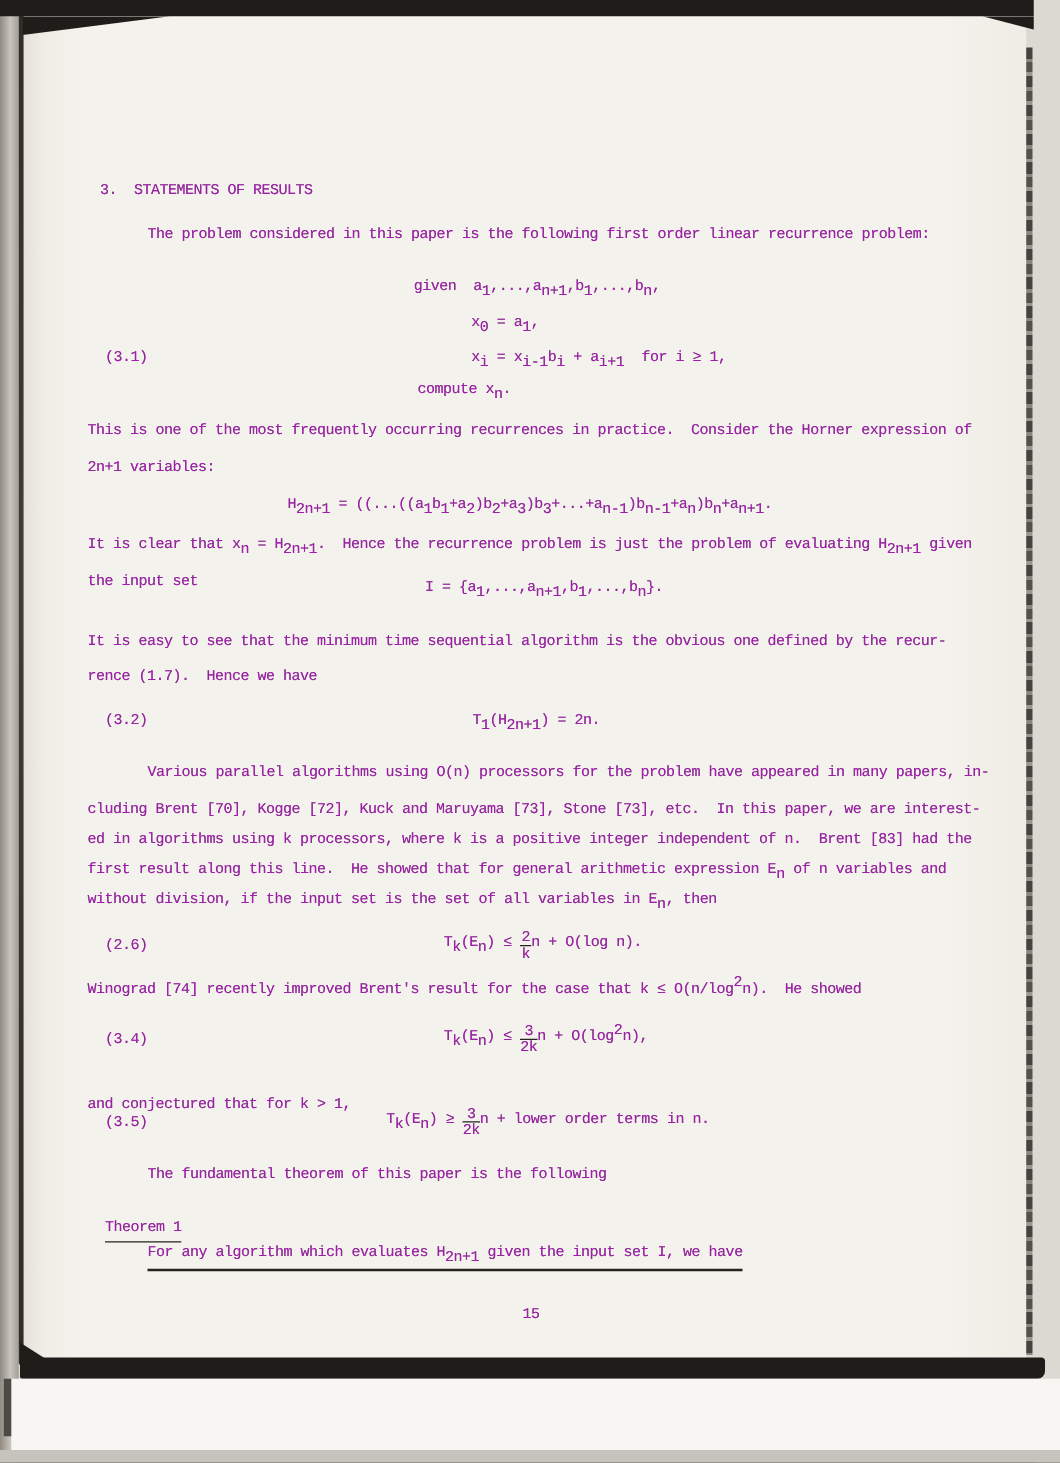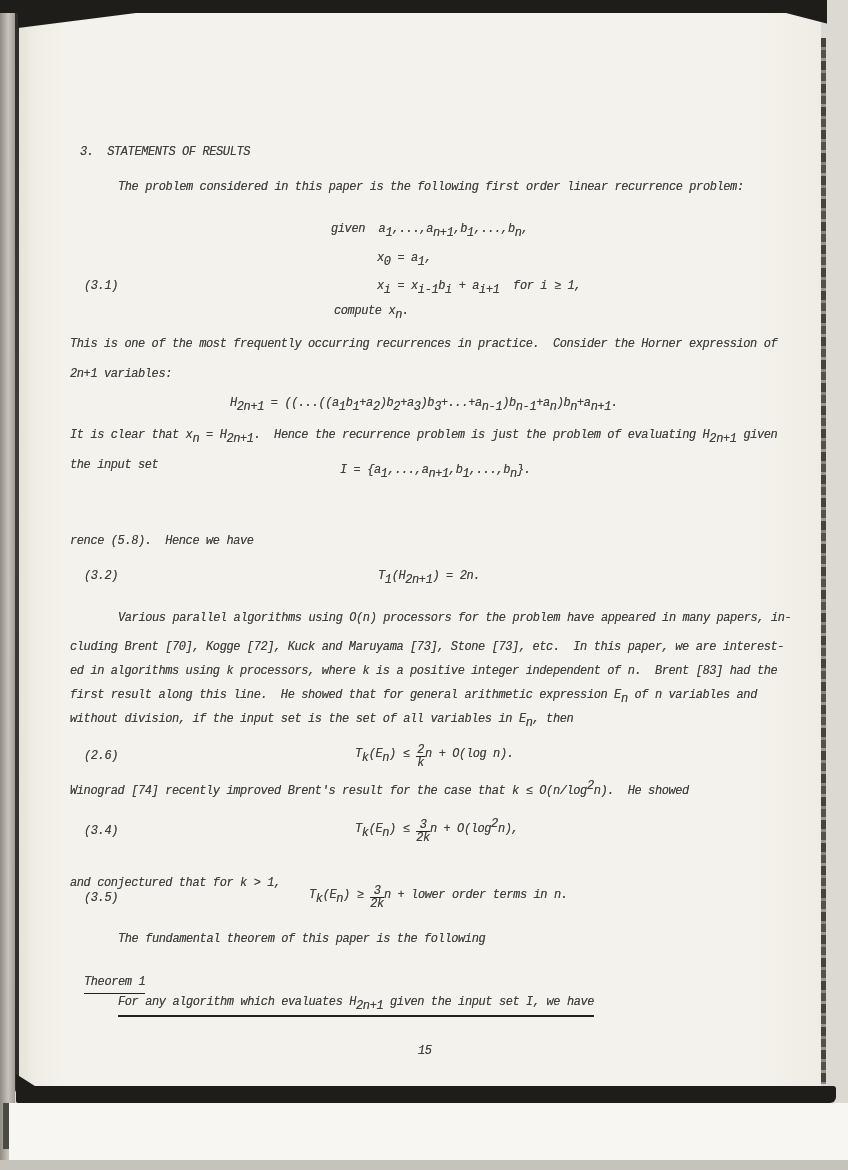--- a/index.html
+++ b/index.html
@@ -33,23 +33,22 @@
   .bottom-paper{position:absolute;left:9px;top:1103px;width:839px;height:57px;background:#f7f6f2;}
   .bottom-left-line{position:absolute;left:3px;top:1103px;width:6px;height:46px;background:#4c4a45;}
   .bottom-strip{position:absolute;left:0;top:1160px;width:848px;height:10px;background:#c6c3bd;}
   
   .line{
     position:absolute;
     white-space:pre;
     font-size:12px;
     line-height:15px;
     letter-spacing:-0.4px;
-    color:#404040;
+    color:#a21caf;
     text-shadow:0 0 0.5px rgba(37,35,31,.55);
-    font-style:italic;
   }
   .tsub{position:relative;top:4px;}
   .tsup{position:relative;top:-5px;}
   .frac{display:inline-block;vertical-align:-9px;text-align:center;line-height:12px;}
   .fnum{display:block;border-bottom:1px solid #25231f;padding:0 1px;}
   .fden{display:block;}
   .u1{border-bottom:1.5px solid #25231f;padding-bottom:3px;}
   .u2{border-bottom:2px solid #25231f;padding-bottom:5px;}
 </style>
 </head>
@@ -83,21 +82,22 @@
 
   <div class="line" style="left:70px;top:337px">This is one of the most frequently occurring recurrences in practice.  Consider the Horner expression of</div>
   <div class="line" style="left:70px;top:367px">2n+1 variables:</div>
 
   <div class="line" style="left:230px;top:396px">H<span class="tsub">2n+1</span> = ((...((a<span class="tsub">1</span>b<span class="tsub">1</span>+a<span class="tsub">2</span>)b<span class="tsub">2</span>+a<span class="tsub">3</span>)b<span class="tsub">3</span>+...+a<span class="tsub">n-1</span>)b<span class="tsub">n-1</span>+a<span class="tsub">n</span>)b<span class="tsub">n</span>+a<span class="tsub">n+1</span>.</div>
 
   <div class="line" style="left:70px;top:428px">It is clear that x<span class="tsub">n</span> = H<span class="tsub">2n+1</span>.  Hence the recurrence problem is just the problem of evaluating H<span class="tsub">2n+1</span> given</div>
   <div class="line" style="left:70px;top:458px">the input set</div>
   <div class="line" style="left:340px;top:463px">I = {a<span class="tsub">1</span>,...,a<span class="tsub">n+1</span>,b<span class="tsub">1</span>,...,b<span class="tsub">n</span>}.</div>
 
-  <div class="line" style="left:70px;top:534px">rence (5.8).  Hence we have</div>
+  <div class="line" style="left:70px;top:506px">It is easy to see that the minimum time sequential algorithm is the obvious one defined by the recur-</div>
+  <div class="line" style="left:70px;top:534px">rence (1.7).  Hence we have</div>
 
   <div class="line" style="left:84px;top:569px">(3.2)</div>
   <div class="line" style="left:378px;top:569px">T<span class="tsub">1</span>(H<span class="tsub">2n+1</span>) = 2n.</div>
 
   <div class="line" style="left:118px;top:611px">Various parallel algorithms using O(n) processors for the problem have appeared in many papers, in-</div>
   <div class="line" style="left:70px;top:640px">cluding Brent [70], Kogge [72], Kuck and Maruyama [73], Stone [73], etc.  In this paper, we are interest-</div>
   <div class="line" style="left:70px;top:664px">ed in algorithms using k processors, where k is a positive integer independent of n.  Brent [83] had the</div>
   <div class="line" style="left:70px;top:712px">without division, if the input set is the set of all variables in E<span class="tsub">n</span>, then</div>
   <div class="line" style="left:70px;top:688px">first result along this line.  He showed that for general arithmetic expression E<span class="tsub">n</span> of n variables and</div>
 

